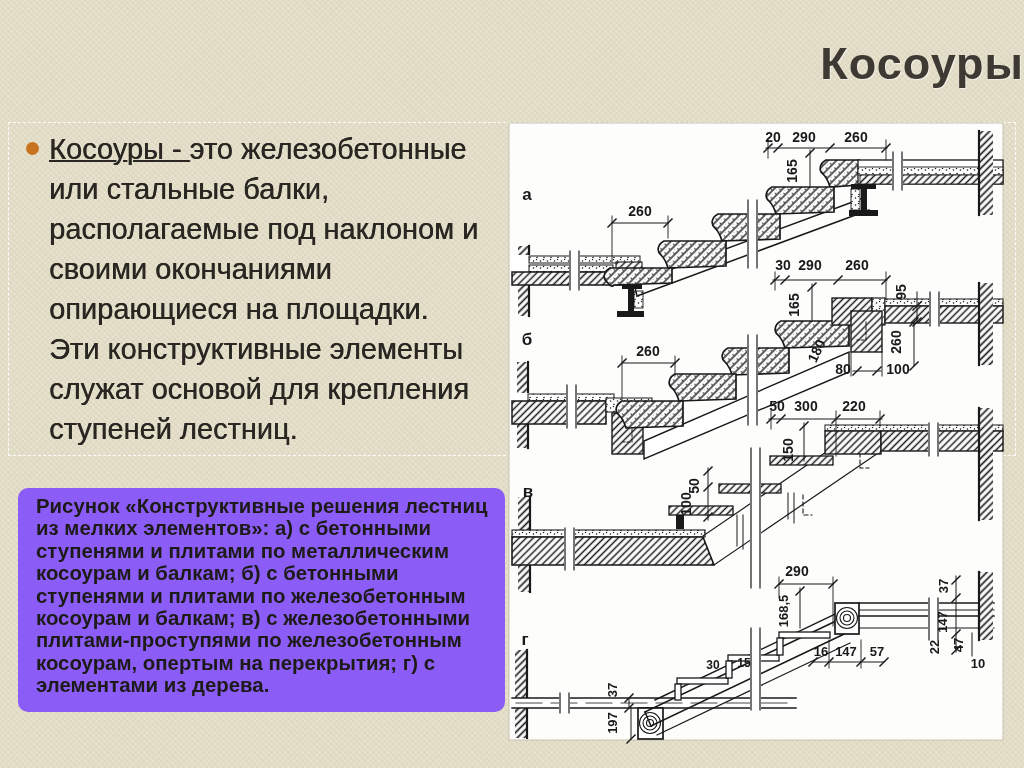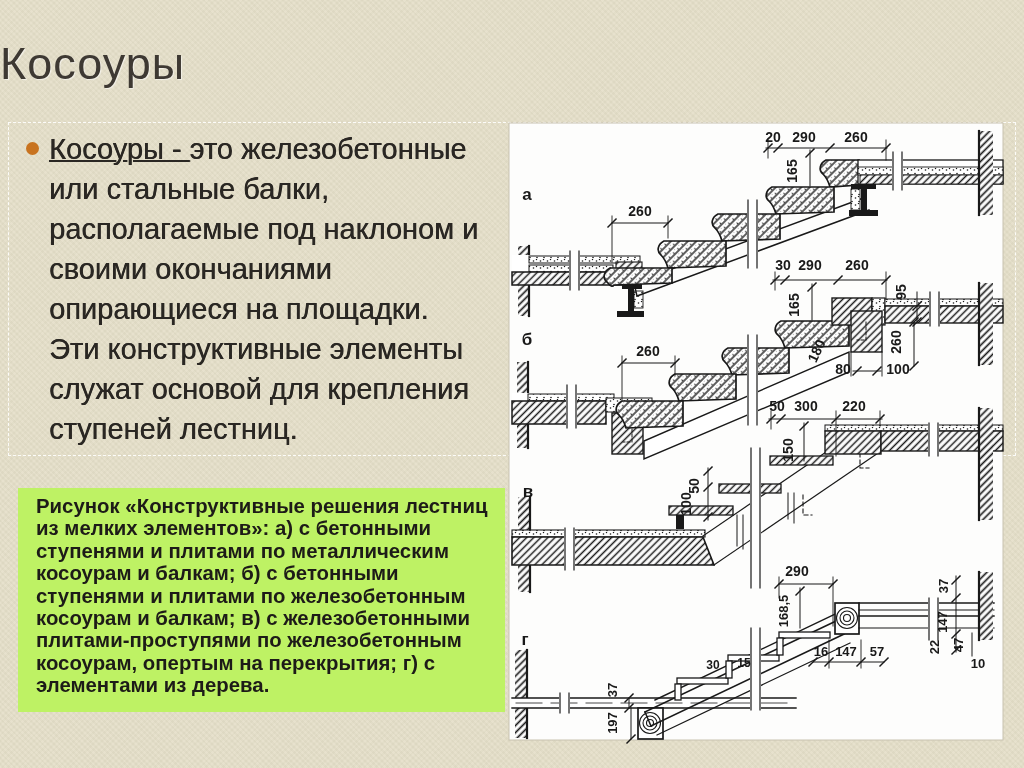--- a/index.html
+++ b/index.html
@@ -6,39 +6,40 @@
   html,body{margin:0;padding:0;}
   body{
     width:1024px;height:768px;overflow:hidden;position:relative;
     background-color:#e5dfc9;
     background-image:
       repeating-linear-gradient(45deg, rgba(255,255,255,0.045) 0 2px, rgba(0,0,0,0.02) 2px 4px),
       repeating-linear-gradient(-45deg, rgba(255,255,255,0.04) 0 2px, rgba(0,0,0,0.016) 2px 4px);
     font-family:"Liberation Sans", sans-serif;
   }
   .title{
-    position:absolute;left:0;top:38px;width:1024px;text-align:left;
-    font-size:45px;font-weight:normal;color:#3e3933;letter-spacing:1px;
+    position:absolute;left:0;top:38px;width:1024px;text-align:right;
+    font-size:45px;font-weight:bold;color:#3e3933;letter-spacing:1px;
     text-shadow:1px 1px 1px rgba(255,255,255,0.6);
   }
   .placeholder{
     position:absolute;left:8px;top:122px;width:1006px;height:332px;
     border:1px dashed rgba(255,255,254,0.9);
   }
   .bullettext{
     position:absolute;left:49px;top:129px;width:452px;
     font-size:29px;line-height:40px;color:#2a2723;text-shadow:0.4px 0 0 #2a2723;
   }
   .bullet{
     position:absolute;left:-23px;top:13px;width:13px;height:13px;border-radius:50%;
     background:#c8731f;
   }
   .caption{
     position:absolute;left:18px;top:488px;width:487px;height:224px;
-    background:#bef264;
+    background:#8b5cf6;
+    border-radius:10px;
   }
   .caption .inner{
     position:absolute;left:18px;top:7px;width:470px;
     font-size:21px;line-height:22.4px;font-weight:bold;color:#1d1b18;
     transform:scaleX(0.97);transform-origin:0 0;
   }
   svg.draw{position:absolute;left:0;top:0;}
   u{text-decoration-thickness:1.5px;}
 </style>
 </head>

